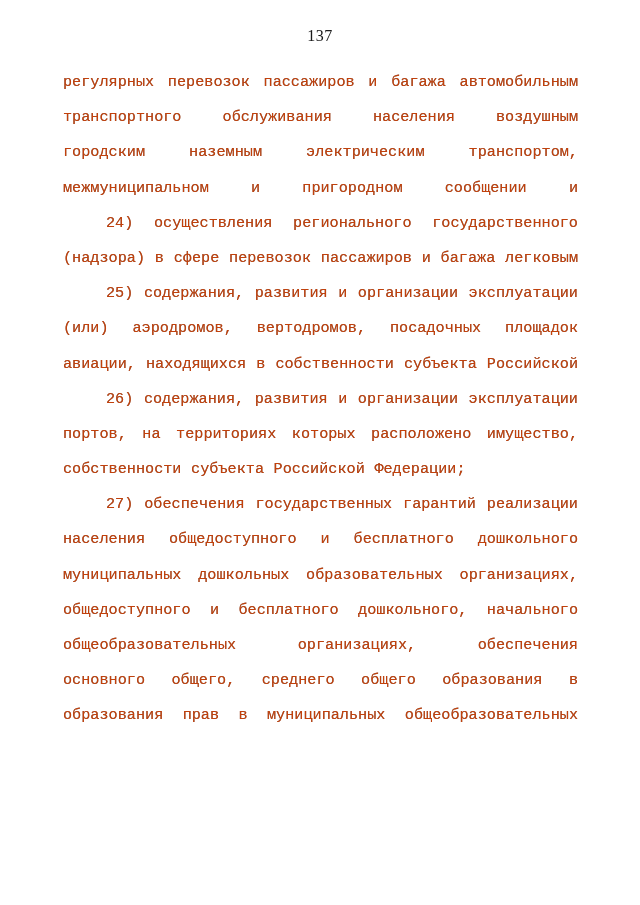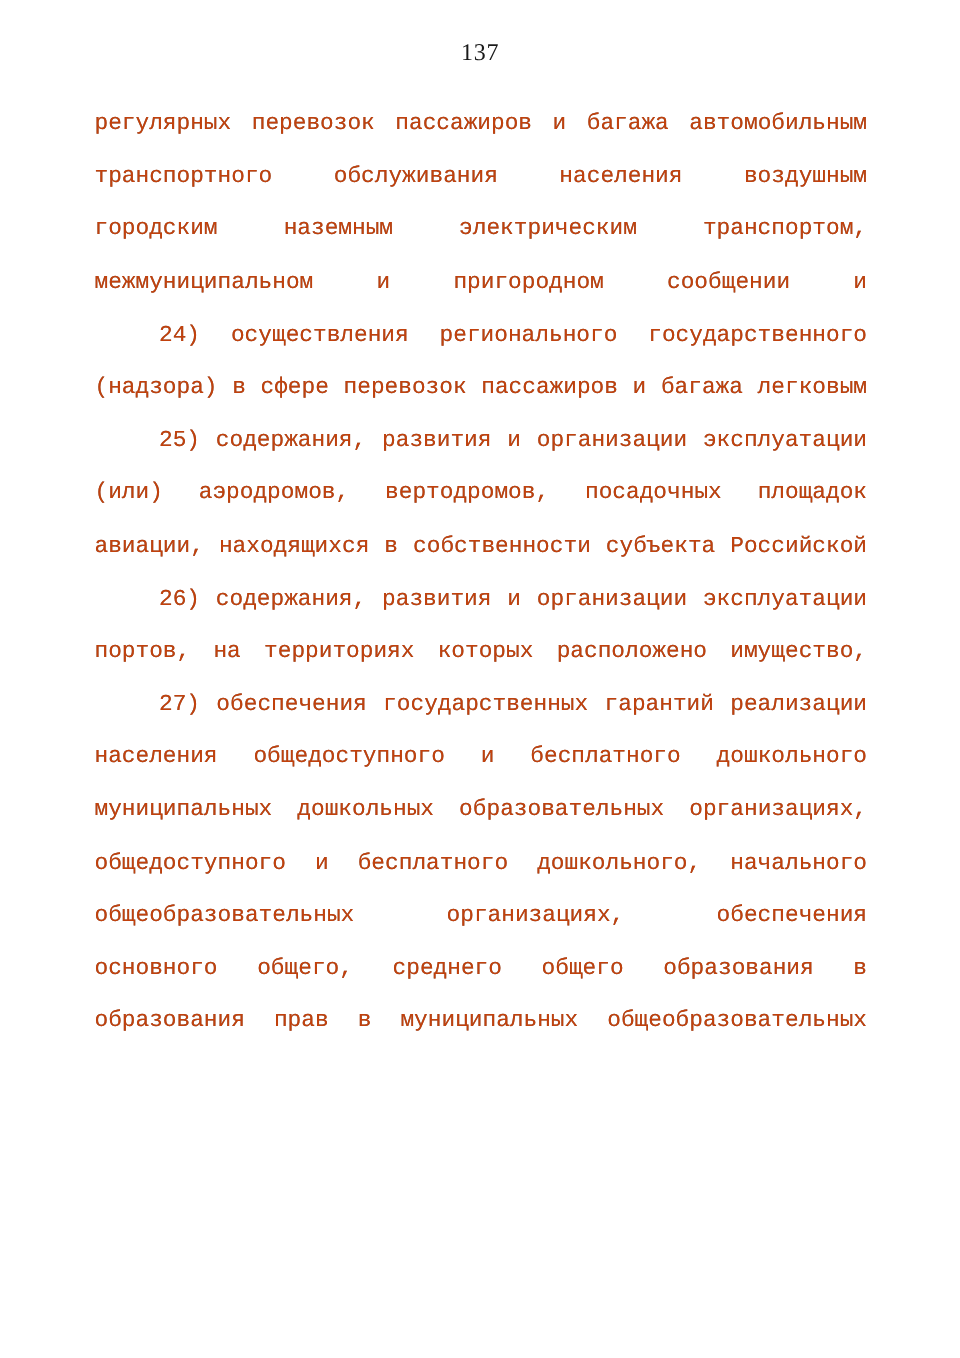--- a/index.html
+++ b/index.html
@@ -72,20 +72,21 @@
         <div class="line end">(надзора) в сфере перевозок пассажиров и багажа легковым такси;</div>
       </div>
       <div class="para">
         <div class="line indent">25) содержания, развития и организации эксплуатации аэропортов и</div>
         <div class="line">(или) аэродромов, вертодромов, посадочных площадок гражданской</div>
         <div class="line end">авиации, находящихся в собственности субъекта Российской Федерации;</div>
       </div>
       <div class="para">
         <div class="line indent">26) содержания, развития и организации эксплуатации речных</div>
         <div class="line">портов, на территориях которых расположено имущество, находящееся в</div>
+        <div class="line end">собственности субъекта Российской Федерации;</div>
       </div>
       <div class="para">
         <div class="line indent">27) обеспечения государственных гарантий реализации прав на</div>
         <div class="line">населения общедоступного и бесплатного дошкольного образования в</div>
         <div class="line">муниципальных дошкольных образовательных организациях,</div>
         <div class="line">общедоступного и бесплатного дошкольного, начального общего,</div>
         <div class="line">общеобразовательных организациях, обеспечения дополнительного</div>
         <div class="line">основного общего, среднего общего образования в муниципальных</div>
         <div class="line">образования прав в муниципальных общеобразовательных организациях</div>
       </div>

